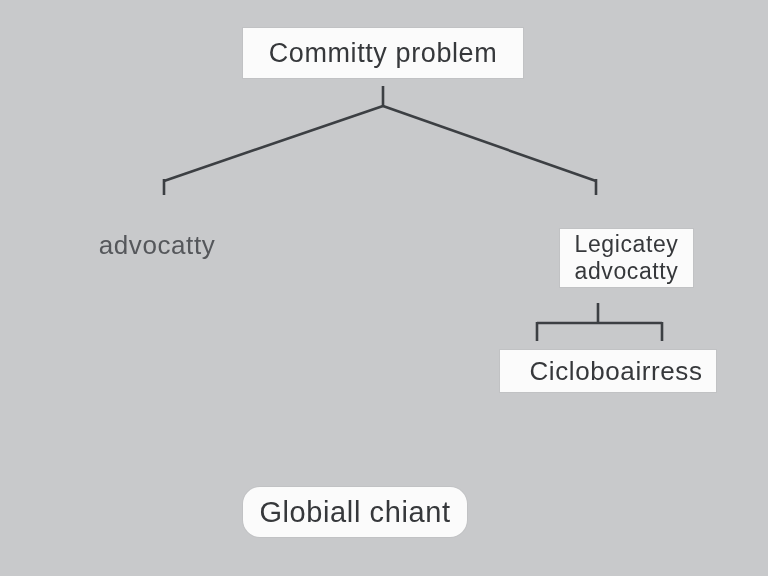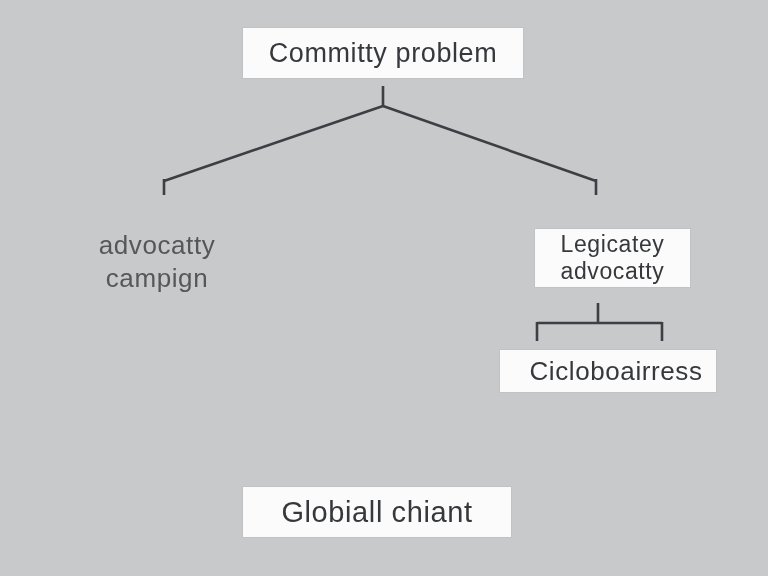--- a/index.html
+++ b/index.html
@@ -31,35 +31,36 @@
     text-align: center;
     letter-spacing: 0.6px;
     box-shadow: 0 0 0 1px rgba(0,0,0,0.03);
   }
   .root-node {
     left: 243px; top: 28px;
     width: 280px; height: 50px;
     font-size: 27px;
   }
   .right-branch-node {
-    left: 535px; top: 229px;
-    width: 155px; height: 58px;
+    left: 560px; top: 229px;
+    width: 133px; height: 58px;
     font-size: 23px;
     line-height: 27px;
   }
   .right-leaf-node {
     left: 500px; top: 350px;
     width: 200px; height: 42px;
     font-size: 26px;
     padding-left: 16px;
   }
   .bottom-node {
     left: 243px; top: 487px;
-    width: 268px; height: 50px;
+    width: 224px; height: 50px;
     font-size: 29px;
+    border-radius: 17px;
   }
   .plain-label {
     position: absolute;
     left: 57px; top: 229px;
     width: 200px;
     text-align: center;
     color: var(--muted-text, #55575b);
     font-size: 26px;
     line-height: 33px;
     letter-spacing: 0.6px;
@@ -86,21 +87,20 @@
     <line x1="537" y1="322" x2="537" y2="341" stroke-width="2.6" stroke="#3c3f43"></line>
     <line x1="662" y1="322" x2="662" y2="341" stroke-width="2.6" stroke="#3c3f43"></line>
   </svg>
 
   <div class="node-box root-node">
     <span>Committy problem</span>
   </div>
 
   <div class="plain-label">
     <div>advocatty</div>
-    <div>campign</div>
   </div>
 
   <div class="node-box right-branch-node">
     <div>Legicatey</div>
     <div>advocatty</div>
   </div>
 
   <div class="node-box right-leaf-node">
     <span>Cicloboairress</span>
   </div>

